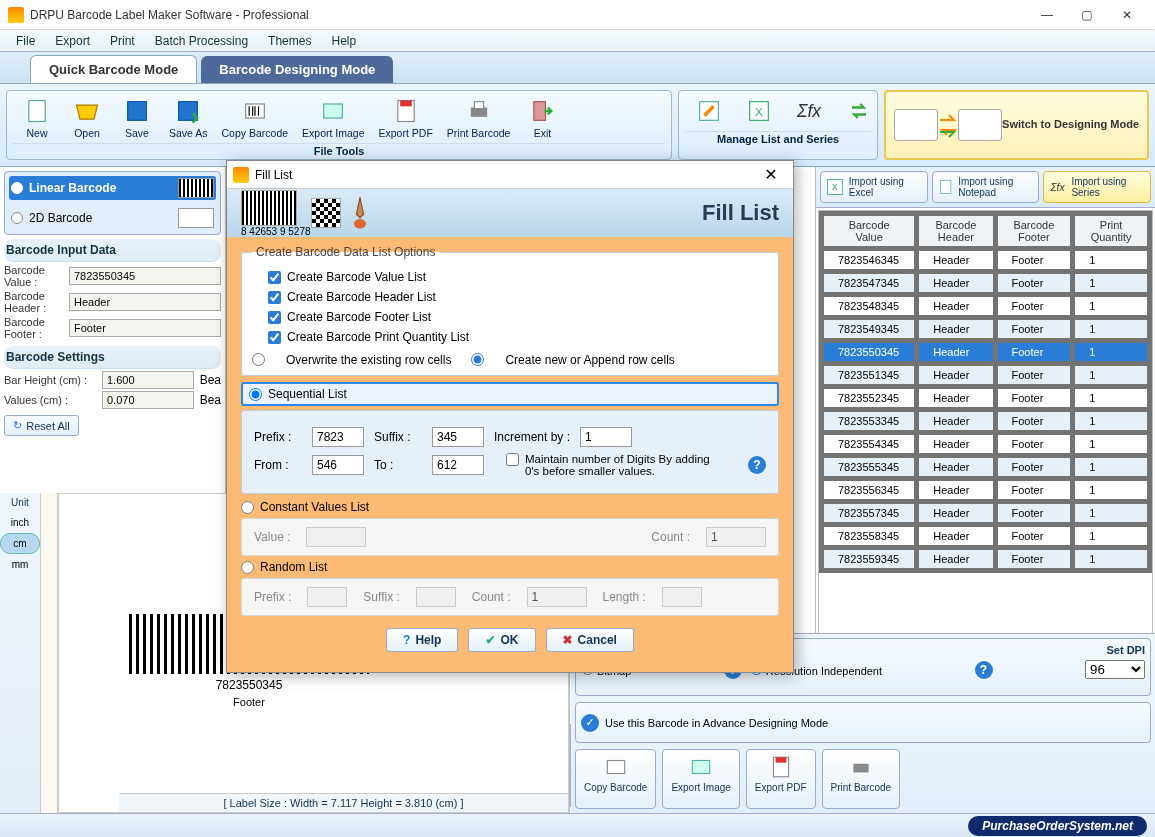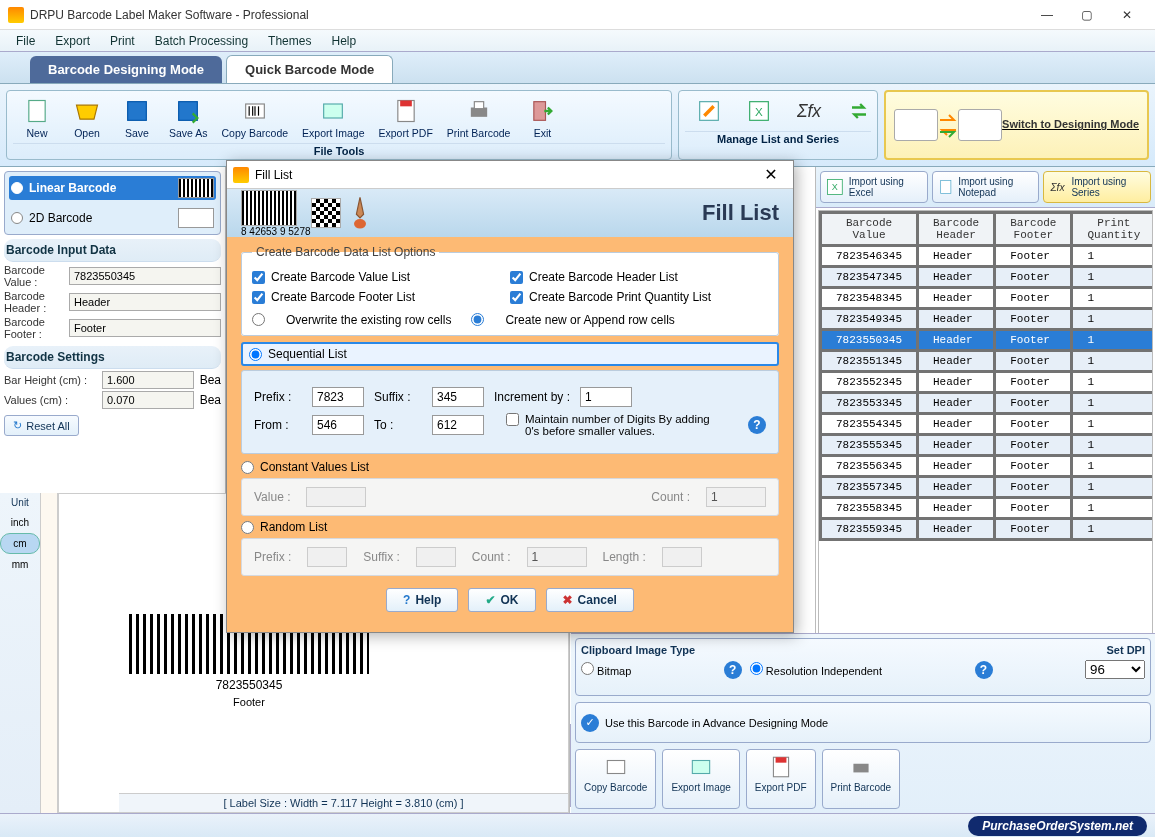--- a/index.html
+++ b/index.html
@@ -23,21 +23,21 @@
 
 
 .toolbar { background: linear-gradient(#eaf4fc,#d6eafb); padding: 6px; display: flex; gap: 6px; border-bottom: 1px solid #8ab; }
 .tool-group { background: linear-gradient(#f4faff,#dcedfb); border: 1px solid #9bc; border-radius: 4px; padding: 4px 6px 2px; display: flex; flex-direction: column; }
 .tool-group .buttons { display: flex; gap: 2px; }
 .tool-btn { display: flex; flex-direction: column; align-items: center; padding: 2px 6px; min-width: 48px; }
 .tool-btn .icon { width: 28px; height: 28px; margin-bottom: 2px; }
 .tool-btn .label { font-size: 10.5px; color: #025; }
 .tool-group .caption { text-align: center; font-size: 11px; font-weight: bold; color: #024; margin-top: 2px; border-top: 1px solid #cde; padding-top: 1px; }
 
-.switch-box { background: linear-gradient(#fffde0,#fdf1b8); border: 2px solid #e8c850; border-radius: 4px; display: flex; align-items: center; padding: 15px 8px; gap: 0; text-decoration: underline; }
+.switch-box { background: linear-gradient(#fffde0,#fdf1b8); border: 2px solid #e8c850; border-radius: 4px; display: flex; align-items: center; padding: 15px 8px; gap: 0; }
 .switch-box .sw-label { font-size: 11px; color: #333; font-weight: bold; text-align: center; line-height: 1.2; }
 .switch-thumb { width: 44px; height: 32px; border: 1px solid #aaa; background: #fff; border-radius: 3px; }
 
 
 .content { display: flex; height: calc(837px - 30px - 22px - 32px - 76px - 24px); position: relative; }
 
 .left-pane { width: 226px; background: #fff; border-right: 1px solid #bbb; padding: 4px; display: flex; flex-direction: column; gap: 4px; }
 .barcode-type-box { border: 1px solid #9ac; border-radius: 4px; background: #dfeefa; padding: 4px; }
 .type-row { display: flex; align-items: center; padding: 2px; }
 .type-row.selected { background: #2a7dd6; color: #fff; border-radius: 3px; }
@@ -61,21 +61,21 @@
 
 
 .right-pane { width: 340px; display: flex; flex-direction: column; border-left: 1px solid #bbb; background: #fff; }
 .import-row { display: flex; gap: 4px; padding: 4px; background: linear-gradient(#e8f3fb,#d9ebf9); border-bottom: 1px solid #aac; }
 .import-btn { flex: 1; border: 1px solid #9ac; border-radius: 4px; background: linear-gradient(#fff,#e5f0fa); padding: 4px; display: flex; align-items: center; gap: 4px; font-size: 10px; color: #135; }
 .import-btn.active { background: linear-gradient(#fffde0,#ffeea0); border-color: #d8b840; }
 .import-btn .ico { width: 22px; height: 22px; }
 
 .data-table { flex: 1; overflow: auto; border: 1px solid #bbb; margin: 2px; }
 .data-table table { width: 100%; border-collapse: collapse; font-size: 11px; }
-.data-table th, .data-table td { border: 3px solid #737373; padding: 3px 14px; background: #fff; font-family: Liberation Mono, monospace; }
+.data-table th, .data-table td { border: 5px solid #737373; padding: 3px 14px; background: #fff; }
 .data-table th { background: #f0f3f6; text-align: center; font-weight: normal; color: #333; }
 .data-table tr.even td { background: #e7eff8; }
 .data-table tr.selected td { background: #2a7dd6; color: #fff; }
 
 .table-footer { display: flex; align-items: center; padding: 3px 6px; font-size: 11px; background: #eef5fb; border-top: 1px solid #ccc; }
 .table-footer .link { color: #145; margin-right: 8px; }
 .table-footer .total { margin-left: auto; font-weight: bold; }
 
 
 .bottom-panels { position: absolute; left: 571px; right: 0; bottom: 24px; height: 180px; background: linear-gradient(#eef6fc,#e2effa); border-top: 1px solid #aac; padding: 4px; display: flex; gap: 6px; flex-wrap: wrap; font-size: 11px; }
@@ -114,21 +114,21 @@
 .dlg-header { height: 48px; background: linear-gradient(#d9eaf7,#b9d7ec); display: flex; align-items: center; padding: 0 14px; }
 .dlg-header .bc-thumb { width: 56px; height: 36px; background: repeating-linear-gradient(90deg,#000 0 2px,#fff 2px 4px); border: 1px solid #aaa; margin-right: 4px; }
 .dlg-header .qr-thumb { width: 30px; height: 30px; background: conic-gradient(#000 0 25%,#fff 0 50%,#000 0 75%,#fff 0); background-size: 8px 8px; border: 1px solid #aaa; }
 .dlg-header .brush { width: 30px; height: 36px; margin-left: 4px; }
 .dlg-header .ttl { margin-left: auto; font-size: 22px; font-weight: bold; color: #2a3a55; }
 .dlg-body { padding: 8px 14px; }
 
 fieldset { border: 1px solid #bcd; border-radius: 3px; padding: 8px 10px; margin-bottom: 6px; background: #fff; }
 legend { font-size: 12px; color: #444; padding: 0 4px; }
 .chk-row { display: flex; flex-wrap: wrap; }
-.chk { width: 50%; display: flex; align-items: center; margin: 3px 0; font-size: 12px; }
+.chk { width: 50%; display: flex; align-items: center; margin: 3px 16px; font-size: 12px; }
 .chk input { margin-right: 6px; accent-color: #2a7dd6; }
 .radio-row { display: flex; gap: 20px; margin-top: 6px; }
 .radio-row .r { display: flex; align-items: flex-start; font-size: 12px; gap: 21px; }
 .radio-row input { accent-color: #2a7dd6; }
 
 .radio-header { display: flex; align-items: center; gap: 6px; margin: 4px 0; font-size: 12px; }
 .radio-header.active { border: 2px solid #2a88e8; border-radius: 3px; padding: 3px 6px; background: #eaf3ff; }
 .seq-box { border: 1px solid #bcd; border-radius: 3px; background: #e5f0fa; padding: 10px 12px; margin-bottom: 6px; }
 .seq-row { display: flex; align-items: center; gap: 10px; margin: 6px 0; font-size: 12px; }
 .seq-row label { min-width: 48px; }
@@ -164,22 +164,22 @@
 <div class="menubar">
   <div class="menu-item">File</div>
   <div class="menu-item">Export</div>
   <div class="menu-item">Print</div>
   <div class="menu-item">Batch Processing</div>
   <div class="menu-item">Themes</div>
   <div class="menu-item">Help</div>
 </div>
 
 <div class="mode-tabs">
+  <div class="mode-tab active">Quick Barcode Mode</div>
   <div class="mode-tab inactive">Barcode Designing Mode</div>
-  <div class="mode-tab active">Quick Barcode Mode</div>
 </div>
 
 <div class="toolbar">
   <div class="tool-group" style="flex:1">
     <div class="buttons">
       <div class="tool-btn">
           <div class="icon"><svg class="ico-i" viewBox="0 0 24 24">
               <rect x="5" y="3" width="14" height="18" fill="#fff" stroke="#5a8"></rect>
             </svg></div>
           <div class="label">New</div>

